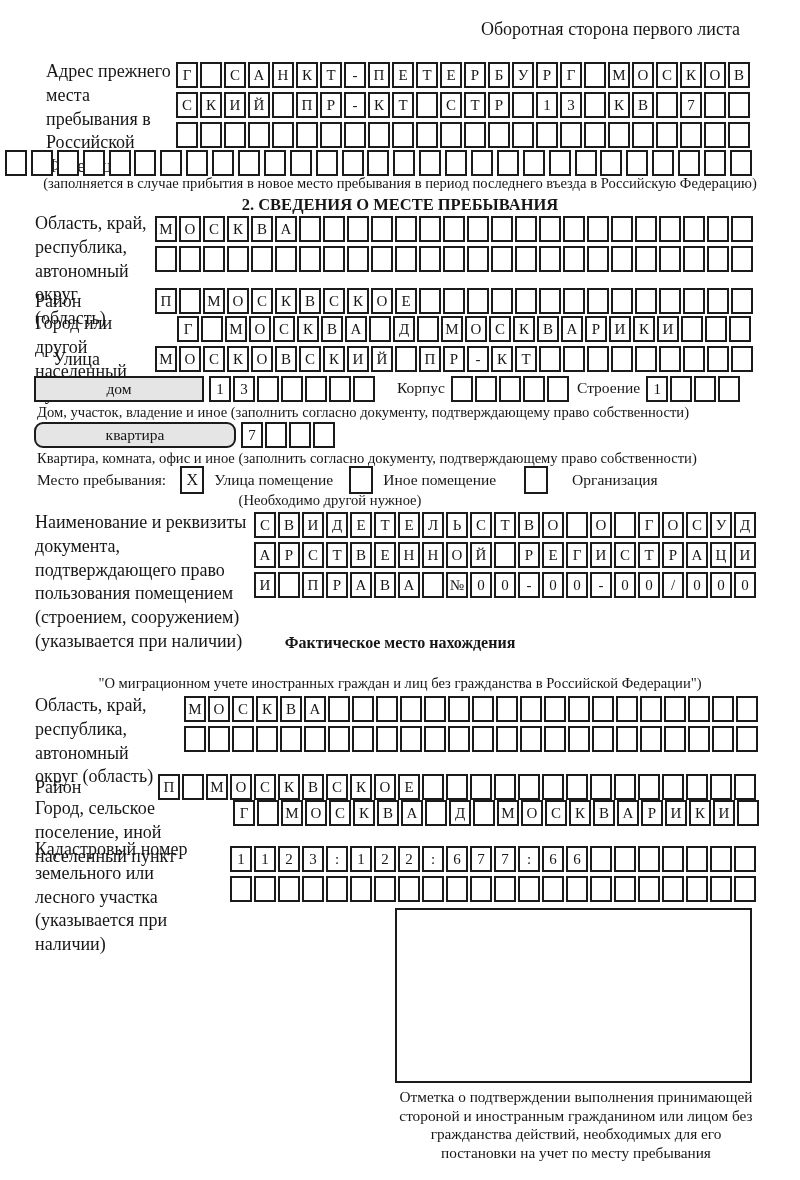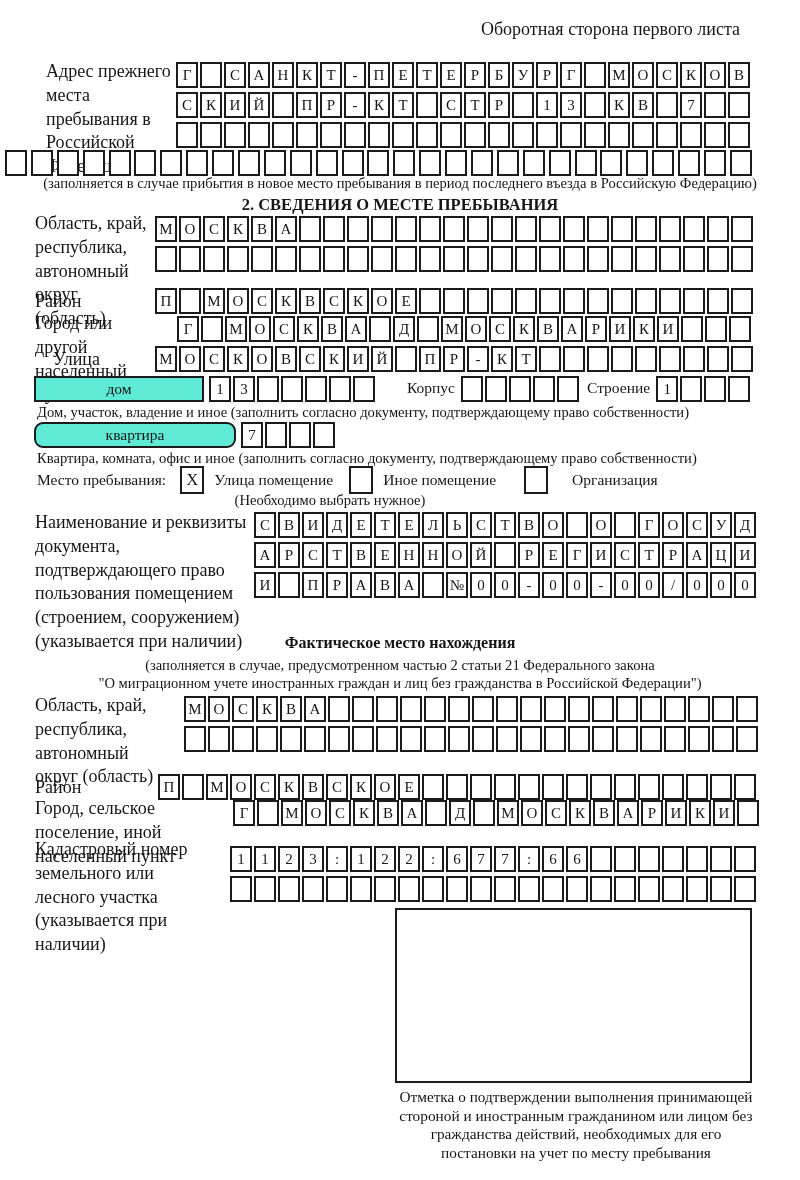--- a/index.html
+++ b/index.html
@@ -15,21 +15,21 @@
   .center { text-align:center; }
   .cellrow { display:flex; gap:2px; }
   .cellrow.g39 { gap:3.9px; }
   .cell {
     width:18px; height:22px; border:2px solid #1b1b1b; flex:0 0 auto;
     display:flex; align-items:center; justify-content:center;
     font-size:15px; line-height:1; background:#fff;
   }
   .typerect {
     border:2px solid #1b1b1b; height:22px; display:flex; align-items:center;
-    justify-content:center; font-size:15.5px; flex:0 0 auto; background:#5eead4;
+    justify-content:center; font-size:15.5px; flex:0 0 auto; background:#e5e5e5;
   }
   .inlbl { font-size:15.5px; margin-top:3px; flex:0 0 auto; }
   .stayrow { display:flex; align-items:center; font-size:15.5px; }
   .checkbox {
     width:20px; height:24px; border:2px solid #1b1b1b; display:flex;
     align-items:center; justify-content:center; font-size:16px; flex:0 0 auto;
   }
   .stampbox { border:2px solid #1b1b1b; background:#fff; }
 </style>
 </head>
@@ -299,21 +299,21 @@
     <div class="typerect" style="width:166px;">дом</div>
     <div class="cellrow" style="margin-left:5px;">
         <span class="cell">1</span>
         <span class="cell">3</span>
         <span class="cell"></span>
         <span class="cell"></span>
         <span class="cell"></span>
         <span class="cell"></span>
         <span class="cell"></span>
       </div>
-    <span class="inlbl" style="margin-left:32px;">Корпус</span>
+    <span class="inlbl" style="margin-left:22px;">Корпус</span>
     <div class="cellrow" style="margin-left:6px;">
         <span class="cell"></span>
         <span class="cell"></span>
         <span class="cell"></span>
         <span class="cell"></span>
         <span class="cell"></span>
       </div>
     <span class="inlbl" style="margin-left:8px;">Строение</span>
     <div class="cellrow" style="margin-left:6px;">
         <span class="cell">1</span>
@@ -337,21 +337,21 @@
 
   <div class="abs stayrow" style="left:37px; top:466px;">
     <span>Место пребывания:</span>
     <span class="checkbox" style="margin-left:14px;">X</span>
     <span style="margin-left:10px;">Улица помещение</span>
     <span class="checkbox" style="margin-left:16px;"></span>
     <span style="margin-left:10px;">Иное помещение</span>
     <span class="checkbox" style="margin-left:28px;"></span>
     <span style="margin-left:24px;">Организация</span>
   </div>
-  <div class="abs cap center" style="left:0; top:492px; width:660px;">(Необходимо выбрать нужное)</div>
+  <div class="abs cap center" style="left:0; top:492px; width:660px;">(Необходимо другой нужное)</div>
 
   <div class="abs lbl" style="left:35px; top:511px; width:212px;">Наименование и реквизиты документа, подтверждающего право пользования помещением (строением, сооружением) (указывается при наличии)</div>
   <div class="abs cellrow" style="left:254px; top:512px;">
       <span class="cell">С</span>
       <span class="cell">В</span>
       <span class="cell">И</span>
       <span class="cell">Д</span>
       <span class="cell">Е</span>
       <span class="cell">Т</span>
       <span class="cell">Е</span>
@@ -411,21 +411,20 @@
       <span class="cell">-</span>
       <span class="cell">0</span>
       <span class="cell">0</span>
       <span class="cell">/</span>
       <span class="cell">0</span>
       <span class="cell">0</span>
       <span class="cell">0</span>
     </div>
 
   <div class="abs ttl center" style="left:0; top:634px; width:800px; font-size:16px;">Фактическое место нахождения</div>
-  <div class="abs cap center" style="left:0; top:657px; width:800px;">(заполняется в случае, предусмотренном частью 2 статьи 21 Федерального закона</div>
   <div class="abs cap center" style="left:0; top:675px; width:800px;">"О миграционном учете иностранных граждан и лиц без гражданства в Российской Федерации")</div>
 
   <div class="abs lbl" style="left:35px; top:694px; width:130px;">Область, край, республика, автономный округ (область)</div>
   <div class="abs cellrow" style="left:184px; top:696px;">
       <span class="cell">М</span>
       <span class="cell">О</span>
       <span class="cell">С</span>
       <span class="cell">К</span>
       <span class="cell">В</span>
       <span class="cell">А</span>

